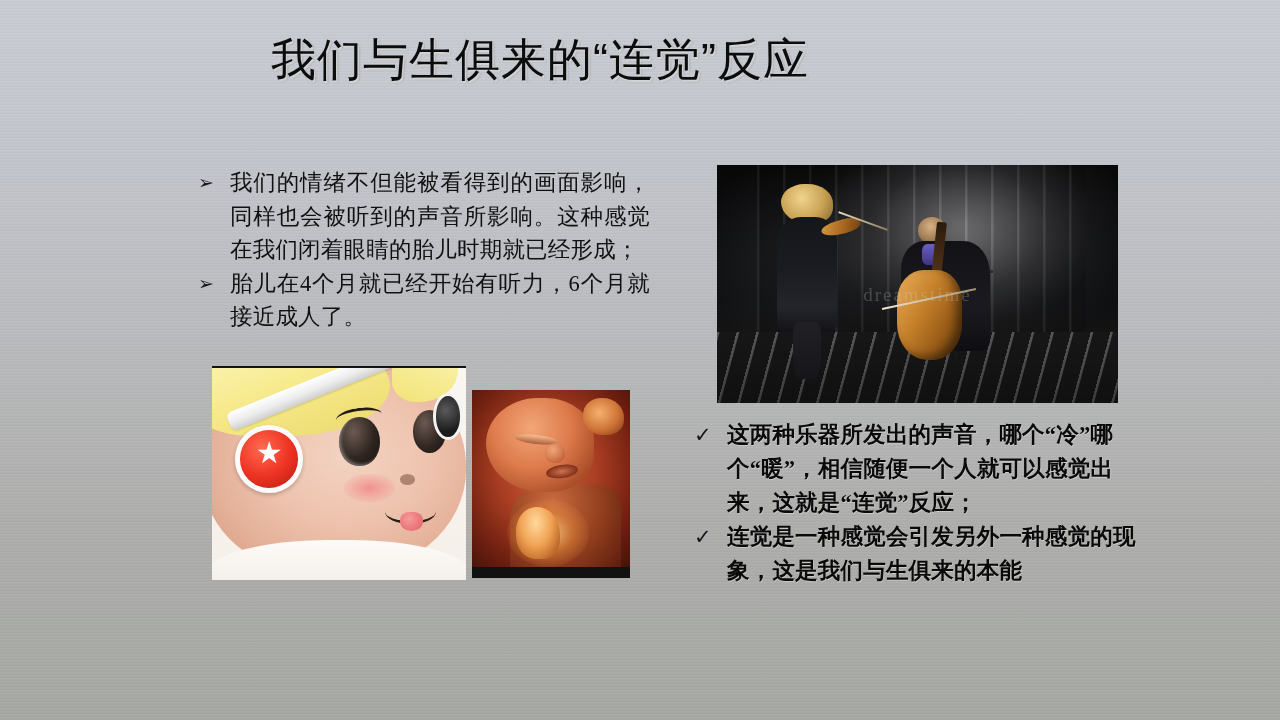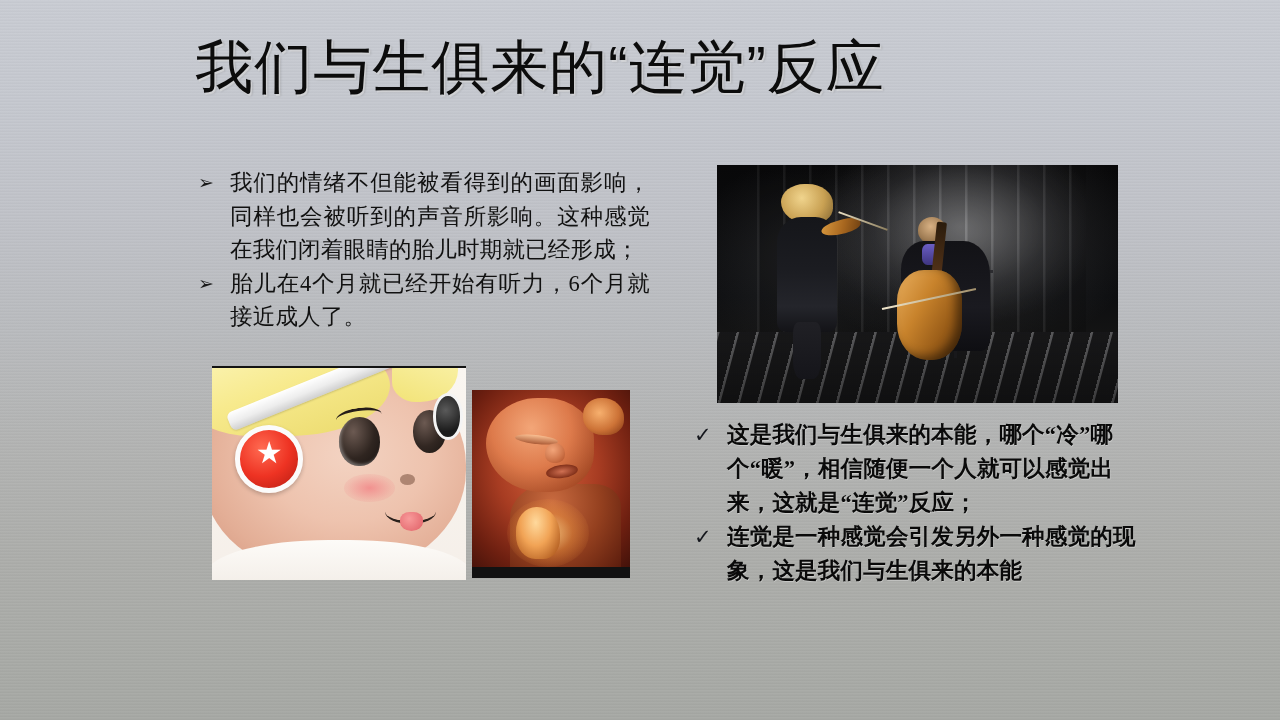--- a/index.html
+++ b/index.html
@@ -36,21 +36,21 @@
     overflow: hidden;
   }
 
   
   .slide-title {
     position: absolute;
     left: 0;
     top: 34px;
     width: 1080px;
     text-align: center;
-    font-size: 58px;
+    font-size: 45px;
     font-weight: 400;
     color: #0c0c0c;
     letter-spacing: 1px;
     line-height: 1.15;
     text-shadow: 1.5px 1.5px 1.2px rgba(255,255,255,0.55),
                  2px 2px 2px rgba(0,0,0,0.22);
     white-space: nowrap;
   }
 
   
@@ -562,21 +562,21 @@
     </li>
     <li class="bullet-item">
       <span class="bullet-marker">➢</span>
       <span class="bullet-text">胎儿在4个月就已经开始有听力，6个月就接近成人了。</span>
     </li>
   </ul>
 
   <ul class="bullet-list" id="right-bullets">
     <li class="bullet-item">
       <span class="bullet-marker">✓</span>
-      <span class="bullet-text">这是我们与生俱来的本能，哪个“冷”哪个“暖”，相信随便一个人就可以感觉出来，这就是“连觉”反应；</span>
+      <span class="bullet-text">这两种乐器所发出的声音，哪个“冷”哪个“暖”，相信随便一个人就可以感觉出来，这就是“连觉”反应；</span>
     </li>
     <li class="bullet-item">
       <span class="bullet-marker">✓</span>
       <span class="bullet-text">连觉是一种感觉会引发另外一种感觉的现象，这是我们与生俱来的本能</span>
     </li>
   </ul>
 
   <div class="photo" id="photo-musicians">
     <div class="backdrop"></div>
     <div class="floor"></div>
@@ -585,20 +585,21 @@
     <div class="violinist-legs"></div>
     <div class="violin"></div>
     <div class="violin-bow"></div>
     <div class="chair"></div>
     <div class="cellist-head"></div>
     <div class="cellist-body"></div>
     <div class="cellist-scarf"></div>
     <div class="cello-neck"></div>
     <div class="cello-body"></div>
     <div class="cello-bow"></div>
+    <div class="watermark">dreamstime</div>
   </div>
 
   <div class="photo" id="photo-doll">
     <div class="belly"></div>
     <div class="hair"></div>
     <div class="hair-right"></div>
     <div class="eye-l"></div>
     <div class="lash-l"></div>
     <div class="eye-r"></div>
     <div class="blush"></div>

